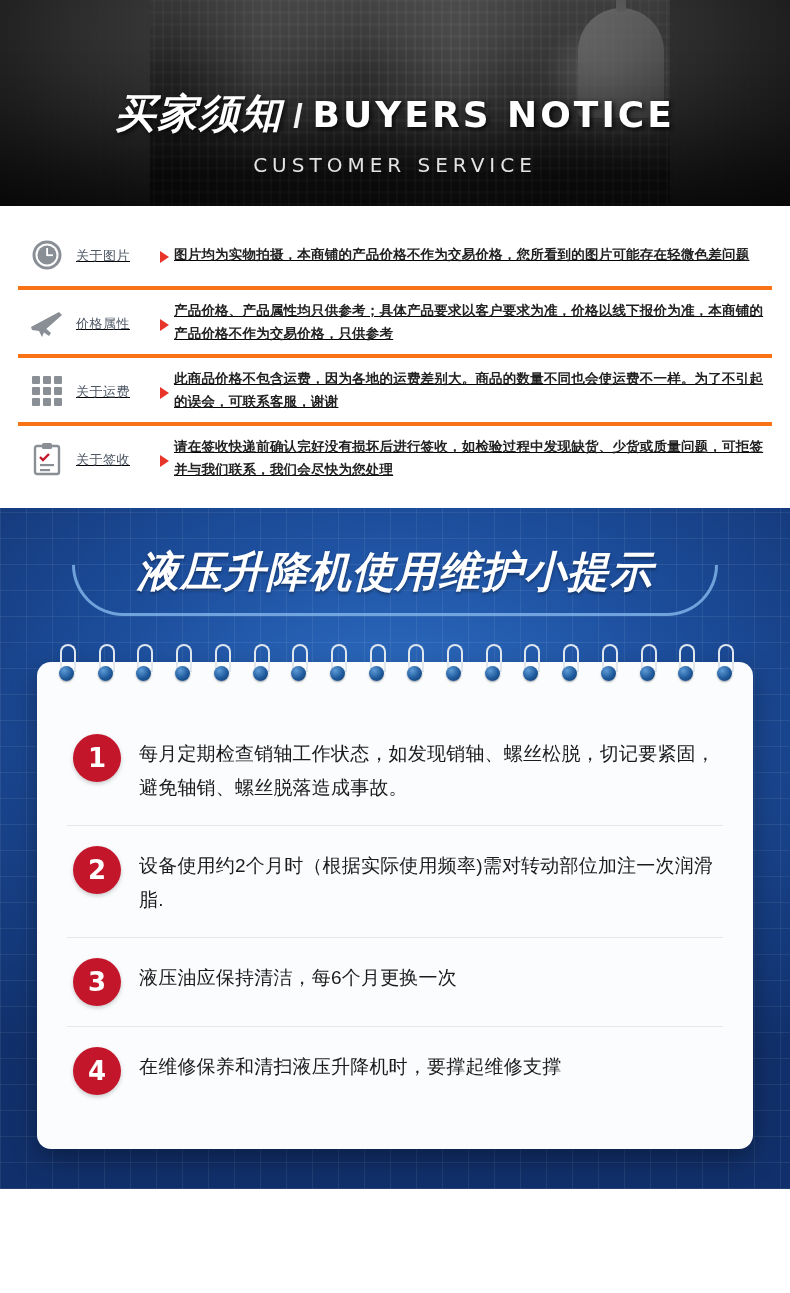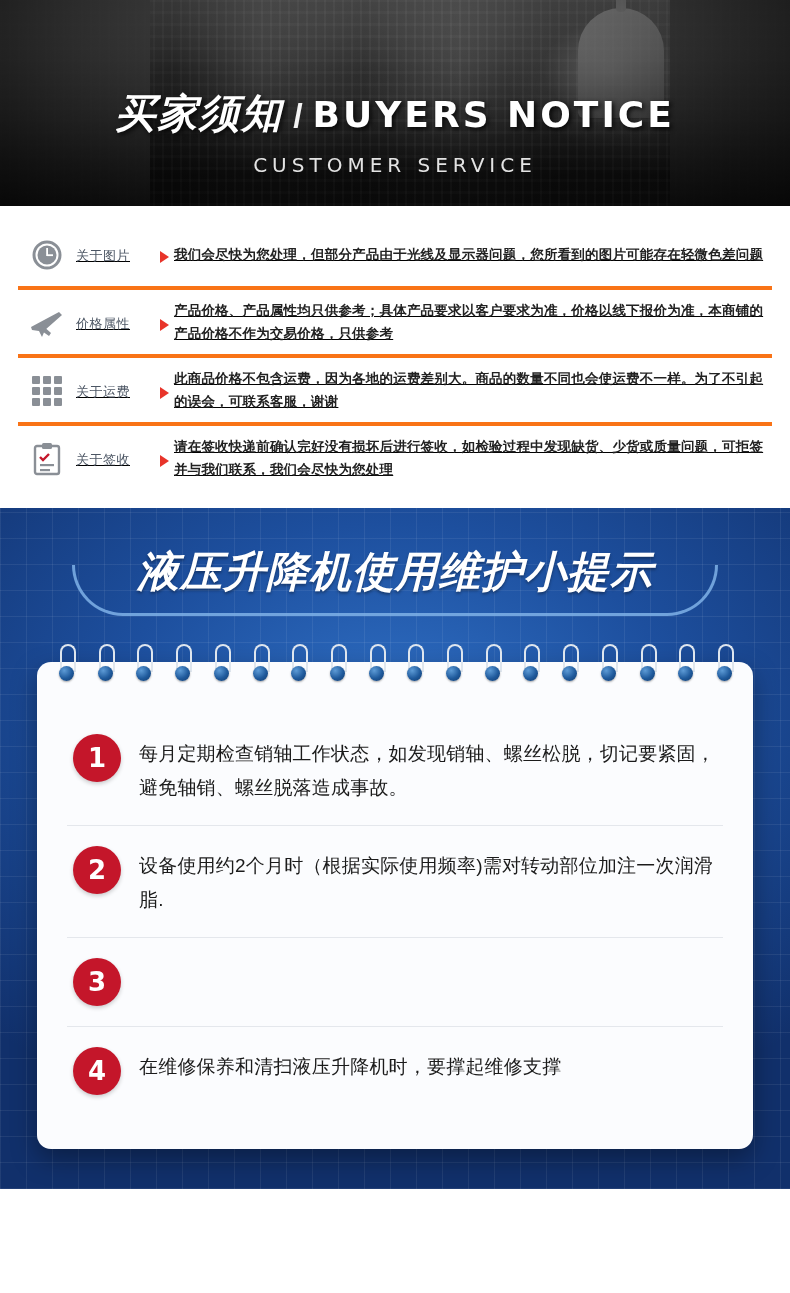--- a/index.html
+++ b/index.html
@@ -331,21 +331,21 @@
           <circle cx="17" cy="17" r="13" fill="none" stroke="#8a8f96" stroke-width="3"></circle>
           <circle cx="17" cy="17" r="9.5" fill="#8a8f96"></circle>
           <rect x="16.2" y="10" width="1.8" height="8" fill="#ffffff"></rect>
           <rect x="17" y="16.3" width="6" height="1.8" fill="#ffffff"></rect>
         </svg>
       </div>
       <div class="n-label">关于图片</div>
       <div class="n-arrow">
           <i></i>
         </div>
-      <div class="n-text">我们会尽快为您处理，但部分产品由于光线及显示器问题，您所看到的图片可能存在轻微色差问题</div>
+      <div class="n-text">图片均为实物拍摄，本商铺的产品价格不作为交易价格，您所看到的图片可能存在轻微色差问题</div>
     </div>
 
     <div class="notice-row">
       <div class="n-icon">
         <svg width="36" height="32" viewBox="0 0 36 32">
           <path d="M2 20 L30 5 L33 8 L16 23 L13 30 L10 24 L3 23 Z" fill="#8a8f96"></path>
           <path d="M13 18 L22 26 L20 29 L10 22 Z" fill="#8a8f96"></path>
         </svg>
       </div>
       <div class="n-label">价格属性</div>
@@ -484,20 +484,21 @@
         <div class="tip-text">每月定期检查销轴工作状态，如发现销轴、螺丝松脱，切记要紧固，避免轴销、螺丝脱落造成事故。</div>
       </div>
 
       <div class="tip-item">
         <div class="tip-num">2</div>
         <div class="tip-text">设备使用约2个月时（根据实际使用频率)需对转动部位加注一次润滑脂.</div>
       </div>
 
       <div class="tip-item">
         <div class="tip-num">3</div>
+        <div class="tip-text">液压油应保持清洁，每6个月更换一次</div>
       </div>
 
       <div class="tip-item">
         <div class="tip-num">4</div>
         <div class="tip-text">在维修保养和清扫液压升降机时，要撑起维修支撑</div>
       </div>
     </div>
   </div>
 
 </div>

